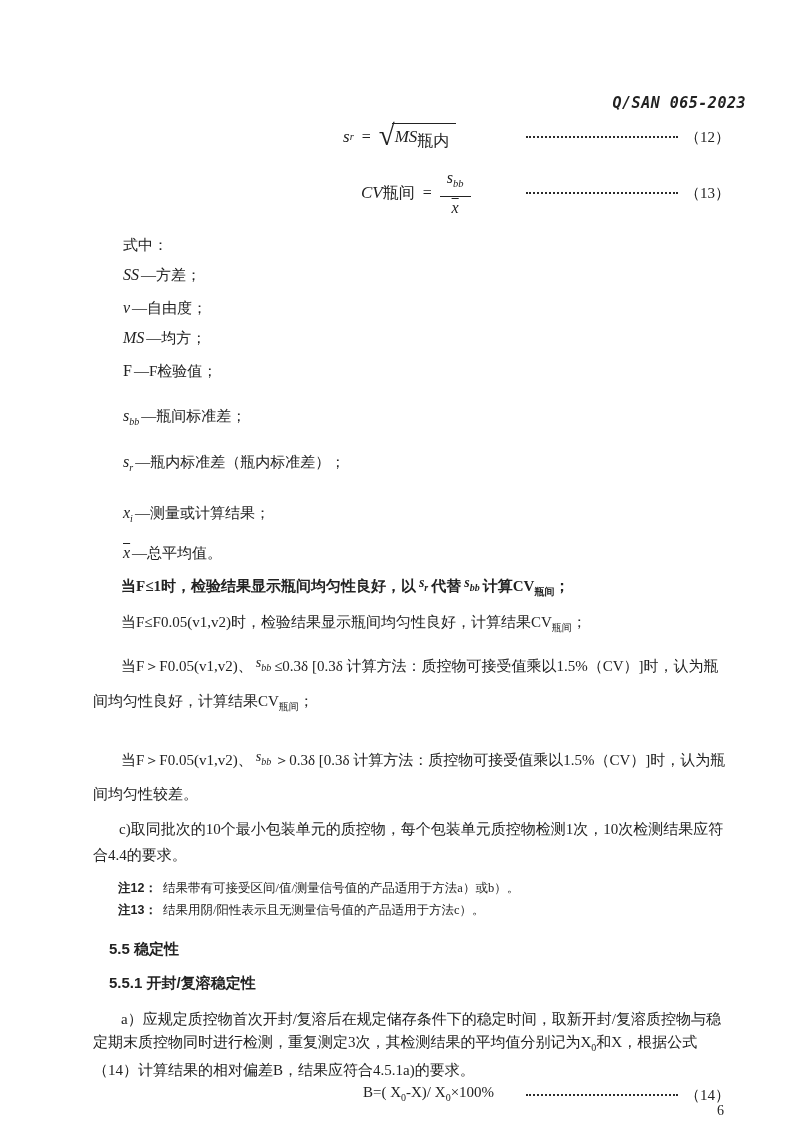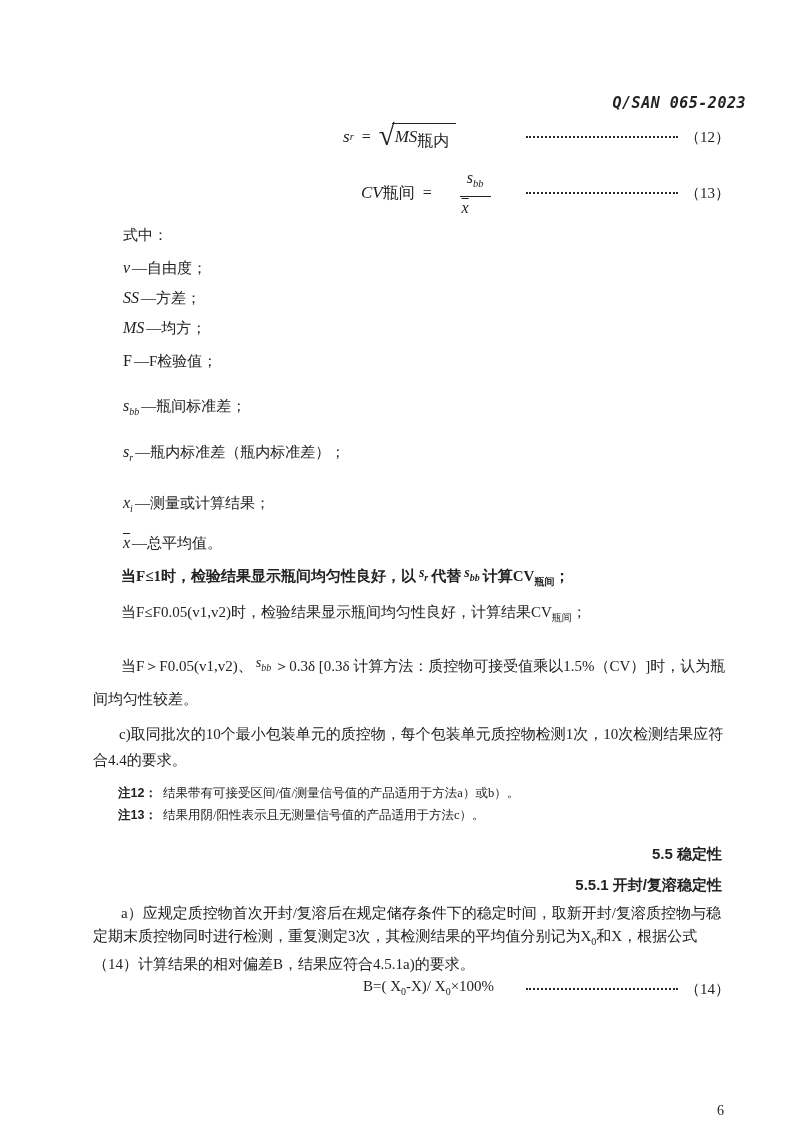--- a/index.html
+++ b/index.html
@@ -34,48 +34,48 @@
   .frow13{margin-top:16px;height:46px;}
   .frow13 .feq{margin-left:268px;}
   .leader{margin-left:auto;width:152px;border-top:2.6px dotted #2b2b2b;height:0;}
   .fnum{width:48px;text-align:right;font-size:15px;margin-left:4px;white-space:nowrap;}
 
   .sqrt{display:inline-flex;align-items:flex-start;}
   .radsign{font-size:29px;line-height:27px;font-style:normal;}
   .radicand{border-top:1.6px solid #222;padding:3px 7px 0 3px;margin-left:-3px;margin-top:1px;}
 
   .frac{display:inline-flex;flex-direction:column;align-items:center;font-size:16px;line-height:18px;}
-  .frac .num{border-bottom:1.6px solid #222;padding:0 7px 2px;margin-left:20px;}
+  .frac .num{border-bottom:1.6px solid #222;padding:0 7px 2px;}
   .frac .den{padding-top:2px;}
   .bar{text-decoration:overline;}
 
   
   .ln{margin:0;}
-  .where1{margin-top:9px;text-indent:30px;}
+  .where1{margin-top:19px;text-indent:30px;}
   .defln{margin:13px 0 0 30px;line-height:20px;}
   .defln.g1{margin-top:10px;}
   .defln.gap{margin-top:25px;}
   .defln.gap2{margin-top:20px;}
   .defsym{font-size:16px;margin-right:2px;}
 
   .msym{position:relative;top:-4px;font-size:14px;margin:0 3px;white-space:nowrap;}
   .msym sub{font-size:10px;font-style:italic;}
   sub.tsub{font-size:10px;font-style:normal;}
 
   .p-f1{margin-top:13px;text-indent:28px;font-weight:bold;}
   .p-f2{margin-top:10px;text-indent:28px;}
   .p-f3{margin-top:13px;text-indent:28px;line-height:30px;}
   .p-f4{margin-top:24px;text-indent:28px;line-height:28px;}
   .p-c{margin-top:8px;text-indent:26px;line-height:26px;}
 
   .note{margin:0;font-size:12.5px;line-height:22px;margin-left:25px;}
   .note.n1{margin-top:9px;}
   .note-label{font-family:"Liberation Sans","DejaVu Sans",sans-serif;font-weight:bold;margin-right:6px;}
 
-  .sec{margin:8px;font-family:"Liberation Sans","DejaVu Sans",sans-serif;font-weight:bold;font-size:15px;line-height:18px;text-align:right;}
+  .sec{margin:16px;font-family:"Liberation Sans","DejaVu Sans",sans-serif;font-weight:bold;font-size:15px;line-height:18px;}
   .sec1{margin-top:19px;}
   .sec2{margin-top:13px;}
 
   .p-intro{margin-top:12px;text-indent:28px;}
   .p-a{margin-top:4px;text-indent:28px;line-height:22.5px;}
   .frow14{margin-top:2px;height:22px;}
   .feq14{margin-left:270px;font-size:15px;}
 
   .pageno{position:absolute;right:76px;bottom:12px;font-size:14px;color:#222;}
 </style>
@@ -110,31 +110,32 @@
             <span class="num"><span class="mi">s</span><sub class="isub">bb</sub></span>
             <span class="den"><span class="mi bar">x</span></span>
           </span>
         </span>
       <span class="leader"></span>
       <span class="fnum">（13）</span>
     </div>
 
     <p class="ln where1">式中：</p>
 
+    <p class="defln g1"><span class="defsym"><span><span class="mi">SS</span></span></span><span>—方差；</span></p>
     <p class="defln"><span class="defsym"><span><span class="mi">v</span></span></span><span>—自由度；</span></p>
-    <p class="defln g1"><span class="defsym"><span><span class="mi">SS</span></span></span><span>—方差；</span></p>
     <p class="defln g1"><span class="defsym"><span><span class="mi">MS</span></span></span><span>—均方；</span></p>
     <p class="defln"><span class="defsym">F</span><span>—F检验值；</span></p>
     <p class="defln gap"><span class="defsym"><span><span class="mi">s</span><sub style="font-style: italic; font-size: 10px;">bb</sub></span></span><span>—瓶间标准差；</span></p>
     <p class="defln gap2"><span class="defsym"><span><span class="mi">s</span><sub style="font-style: italic; font-size: 10px;">r</sub></span></span><span>—瓶内标准差（瓶内标准差）；</span></p>
     <p class="defln gap"><span class="defsym"><span><span class="mi">x</span><sub style="font-style: italic; font-size: 10px;">i</sub></span></span><span>—测量或计算结果；</span></p>
     <p class="defln"><span class="defsym"><span><span class="mi bar">x</span></span></span><span>—总平均值。</span></p>
 
     <p class="ln p-f1">当F≤1时，检验结果显示瓶间均匀性良好，以<span class="msym"><span class="mi">s</span><sub style="font-style: italic; font-size: 10px;">r</sub></span>代替<span class="msym"><span class="mi">s</span><sub style="font-style: italic; font-size: 10px;">bb</sub></span>计算CV<sub class="tsub">瓶间</sub>；</p>
     <p class="ln p-f2">当F≤F0.05(v1,v2)时，检验结果显示瓶间均匀性良好，计算结果CV<sub class="tsub">瓶间</sub>；</p>
+    <p class="ln p-f3">当F＞F0.05(v1,v2)、<span class="msym"><span class="mi">s</span><sub style="font-style: italic; font-size: 10px;">bb</sub></span>≤0.3δ [0.3δ 计算方法：质控物可接受值乘以1.5%（CV）]时，认为瓶间均匀性良好，计算结果CV<sub class="tsub">瓶间</sub>；</p>
     <p class="ln p-f4">当F＞F0.05(v1,v2)、<span class="msym"><span class="mi">s</span><sub style="font-style: italic; font-size: 10px;">bb</sub></span>＞0.3δ [0.3δ 计算方法：质控物可接受值乘以1.5%（CV）]时，认为瓶间均匀性较差。</p>
     <p class="ln p-c">c)取同批次的10个最小包装单元的质控物，每个包装单元质控物检测1次，10次检测结果应符合4.4的要求。</p>
 
     <p class="note n1"><span class="note-label">注12：</span><span class="note-text">结果带有可接受区间/值/测量信号值的产品适用于方法a）或b）。</span></p>
     <p class="note"><span class="note-label">注13：</span><span class="note-text">结果用阴/阳性表示且无测量信号值的产品适用于方法c）。</span></p>
 
     <h3 class="sec sec1">5.5 稳定性</h3>
     <h3 class="sec sec2">5.5.1 开封/复溶稳定性</h3>
 
     <p class="ln p-a">a）应规定质控物首次开封/复溶后在规定储存条件下的稳定时间，取新开封/复溶质控物与稳定期末质控物同时进行检测，重复测定3次，其检测结果的平均值分别记为X<sub class="tsub">0</sub>和X，根据公式（14）计算结果的相对偏差B，结果应符合4.5.1a)的要求。</p>

